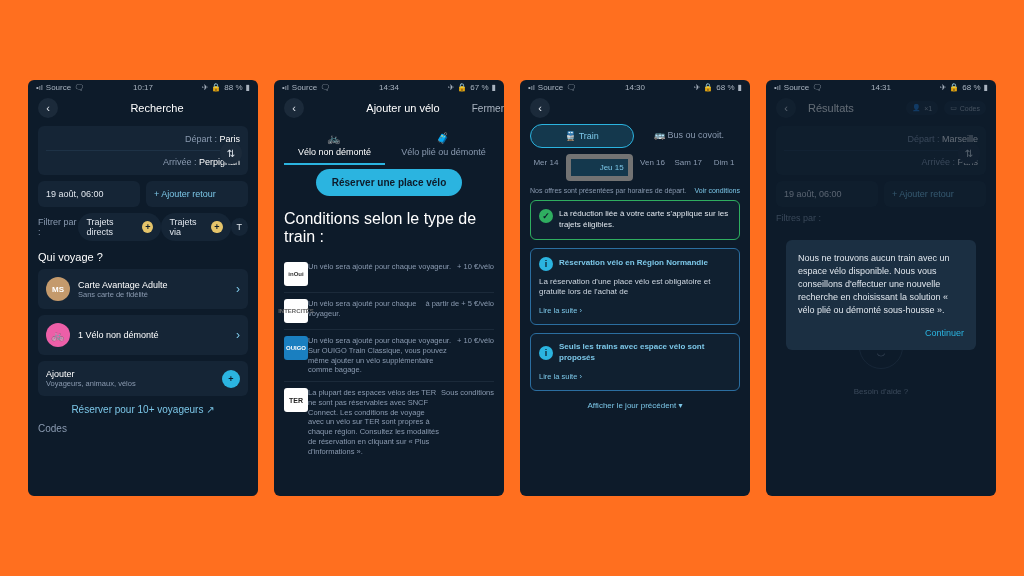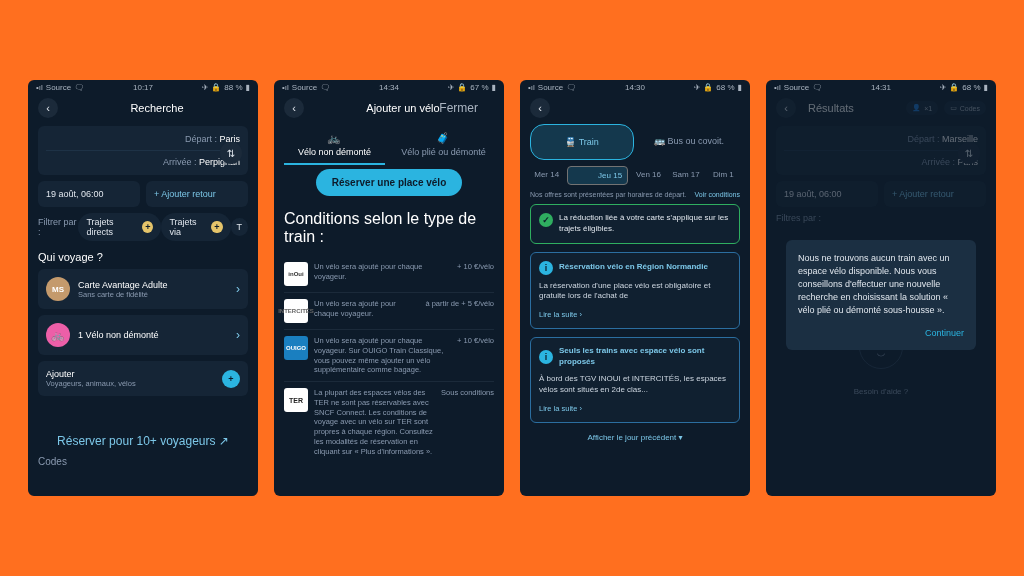--- a/index.html
+++ b/index.html
@@ -43,21 +43,21 @@
   }
   .back-btn {
     width: 20px; height: 20px;
     background: #1b2a3a;
     border-radius: 50%;
     display: flex; align-items:center; justify-content:center;
     font-size: 11px;
     flex-shrink:0;
   }
   .header-title { flex:1; text-align:center; font-size:11px; color:#fff; }
-  .header-close { font-size:12px; color:#aab4c0; position:absolute; right:26px; }
+  .header-close { font-size:10px; color:#aab4c0; position:absolute; right:0; }
   .content { flex:1; overflow:hidden; padding: 0 10px 4px; display:flex; flex-direction:column; gap:6px; }
   .row-flex { display:flex; align-items:center; gap:6px; }
   .label { color:#8a9ab0; }
   .val { color:#fff; }
   
   .search-box { background:#152536; border-radius:6px; padding:8px; display:flex; flex-direction:column; gap:6px; position:relative;text-align:right; }
   .swap-btn {
     position:absolute; right:6px; top:16px;
     width:22px; height:22px; border-radius:50%;
     background:#1b2a3a; display:flex; align-items:center; justify-content:center;
@@ -75,49 +75,49 @@
   .section-title { font-size:11px; color:#fff; margin-top:4px; }
   .traveler-card {
     background:#152536; border-radius:6px; padding:8px;
     display:flex; align-items:center; gap:8px;
   }
   .avatar-ms { width:24px; height:24px; border-radius:50%; background:#c49a6c; color:#fff; display:flex; align-items:center; justify-content:center; font-size:8px; font-weight:bold; }
   .avatar-bike { width:24px; height:24px; border-radius:50%; background:#ec5fa8; color:#fff; display:flex; align-items:center; justify-content:center; font-size:11px; }
   .chevron-r { color:#7ec8e8; font-size:12px; }
   .add-card { background:#152536; border-radius:6px; padding:8px; display:flex; align-items:center; }
   .plus-cyan { width:18px; height:18px; border-radius:50%; background:#2bb4e0; color:#0d1b2a; display:flex; align-items:center; justify-content:center; font-weight:bold; }
-  .center-link { text-align:center; color:#7cc7e8; font-size:12px; padding:2px 0;margin-top:30px; }
+  .center-link { text-align:center; color:#7cc7e8; font-size:10px; padding:2px 0; }
   .muted-title { color:#8a9ab0; font-size:10px; }
   
   .tab-row { display:flex; gap:8px; justify-content:center; margin:2px 0 4px; }
   .tab { flex:1; text-align:center; padding:6px 0; color:#8a9ab0; font-size:9px; display:flex; flex-direction:column; align-items:center; gap:2px; }
   .tab.active { color:#fff; border-bottom:2px solid #2bb4e0; }
   .icon-sm { font-size:11px; }
   .cta-btn {
     background:#2bb4e0; color:#0d1b2a; border-radius:20px;
     padding:8px 16px; font-size:10px; font-weight:600;
     align-self:center; margin:4px 0 6px;
   }
   .cond-title { font-size:16px; color:#fff; margin:2px 0 4px; }
-  .train-row { display:flex; gap:6px; align-items:flex-start; padding:6px 0; border-top:1px solid #1b2a3a; }
+  .train-row { display:flex; align-items:flex-start; padding:6px 0; border-top:1px solid #1b2a3a; }
   .train-row:first-of-type { border-top:none; }
   .brand-tile { width:24px; height:24px; border-radius:3px; background:#fff; color:#333; font-size:6px; display:flex; align-items:center; justify-content:center; flex-shrink:0; font-weight:bold; }
   .brand-tile.ouigo { background:#1a7fc0; color:#fff; }
   .brand-tile.inter { background:#fff; color:#666; }
   .brand-tile.ter { background:#fff; color:#222; font-size:7px; }
   .train-desc { flex:1; font-size:7.5px; line-height:1.3; color:#8a9ab0; }
   .train-price { font-size:7.5px; color:#8a9ab0; text-align:right; white-space:nowrap; }
   .sub-small { font-size:7px; color:#8a9ab0; }
   .mode-tabs { display:flex; justify-content:center; gap:4px; margin:4px 10px; }
-  .mode-tab { flex:1; text-align:center; padding:12px; font-size:9px; border-radius:14px; }
+  .mode-tab { flex:1; text-align:center; padding:6px; font-size:9px; border-radius:14px; }
   .mode-tab.active { background:#14384d; color:#7cc7e8; border:1px solid #2bb4e0; }
   .mode-tab.inactive { color:#8a9ab0; }
   .date-row { display:flex; gap:4px; margin:2px 10px; }
   .date-chip { flex:1; text-align:center; padding:4px 2px; font-size:8px; color:#8a9ab0; border-radius:4px; }
-  .date-chip.active { background:#14384d; border:1px solid #737373; color:#7cc7e8;padding-left:27px; }
+  .date-chip.active { background:#14384d; border:5px solid #737373; color:#7cc7e8;padding-left:27px; }
   .offers-note { font-size:7px; color:#8a9ab0; margin:4px 10px 2px; display:flex; justify-content:space-between; }
   .info-card { border-radius:6px; padding:8px; margin:4px 10px; font-size:8px; line-height:1.35; display:flex; gap:6px; }
   .info-card.green { border:1px solid #2fae60; background:#102030; }
   .info-card.blue { border:1px solid #2b6ea0; background:#102030; flex-direction:column; }
   .info-icon { width:14px; height:14px; border-radius:50%; display:flex; align-items:center; justify-content:center; font-size:9px; font-weight:bold; flex-shrink:0; }
   .info-icon.g { background:#2fae60; color:#0d1b2a; }
   .info-icon.b { background:#2bb4e0; color:#0d1b2a; }
   .card-title-b { color:#7cc7e8; font-weight:600; }
   .lire { color:#7cc7e8; font-size:7.5px; margin-top:2px; }
   .prev-link { text-align:center; color:#7cc7e8; font-size:8px; padding:6px; }
@@ -310,21 +310,20 @@
       <div class="card-title-b">Réservation vélo en Région Normandie</div>
     </div>
     <div style="color:#cdd6e0">La réservation d'une place vélo est obligatoire et gratuite lors de l'achat de</div>
     <div class="lire"><span>Lire la suite</span> ›</div>
   </div>
   <div class="info-card blue">
     <div class="row-flex">
       <div class="info-icon b">i</div>
       <div class="card-title-b">Seuls les trains avec espace vélo sont proposés</div>
     </div>
-    <div style="color:#cdd6e0">À bord des TGV INOUI et INTERCITÉS, les espaces vélos sont situés en 2de clas...</div>
     <div class="lire"><span>Lire la suite</span> ›</div>
   </div>
   <div class="prev-link"><span>Afficher le jour précédent</span> ▾</div>
 </div>
 
 <div class="phone">
   <div class="status-bar">
     <div class="status-left">
         <span>•ıl</span>
         <span>Source</span>

